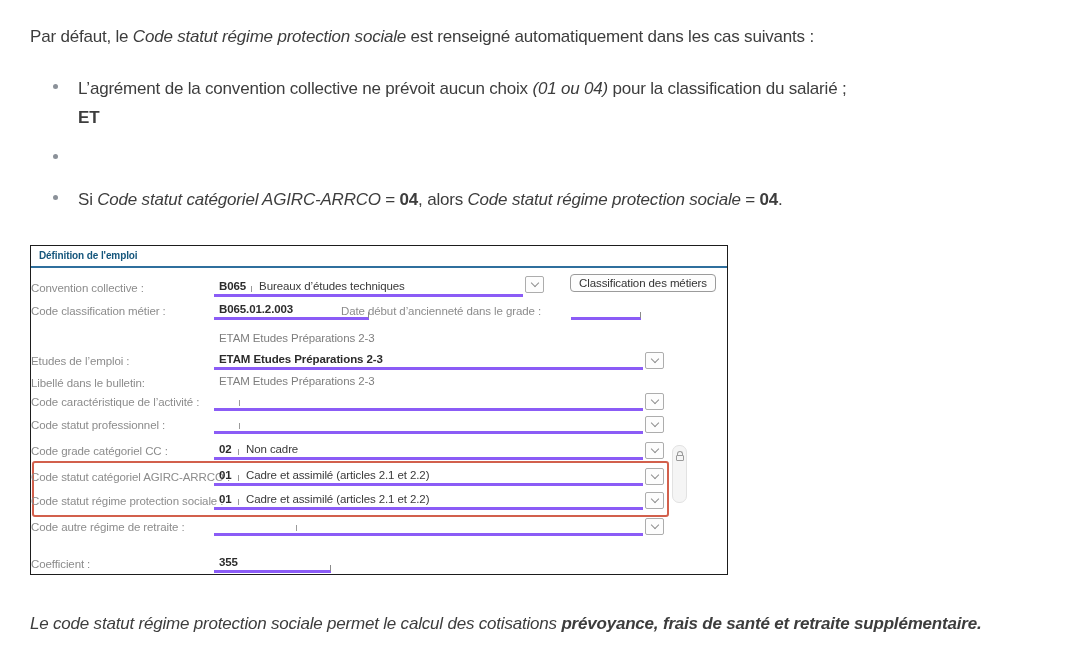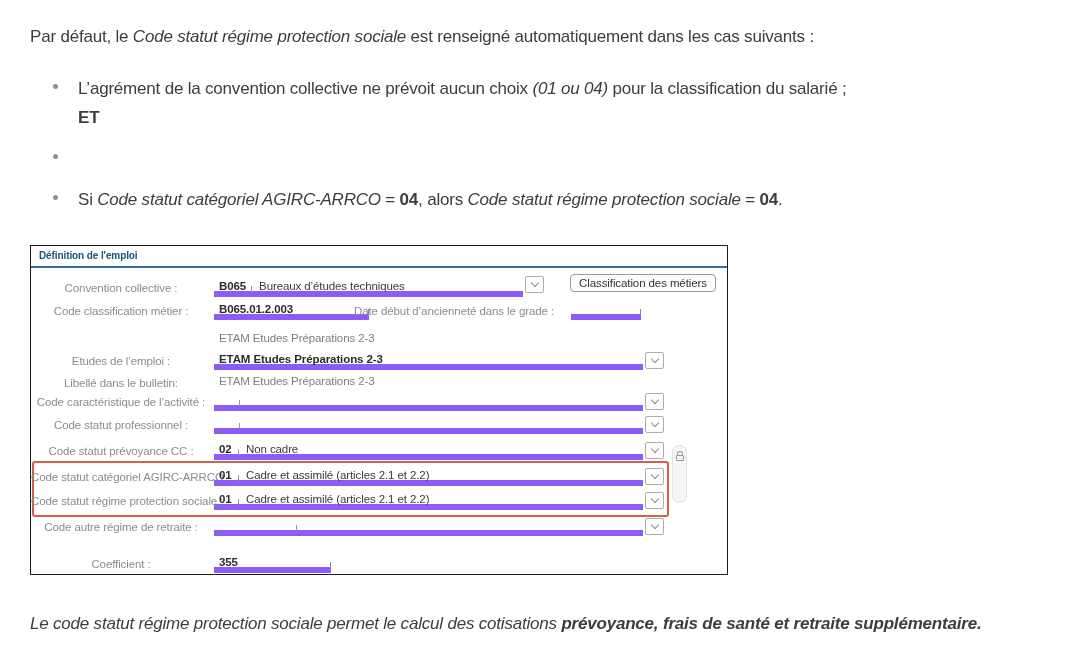--- a/index.html
+++ b/index.html
@@ -20,23 +20,23 @@
     position:absolute; left:30px; top:245px; width:698px; height:330px;
     border:1px solid #1d1d1d; background:#fff;
     font-size:11.5px; letter-spacing:-0.1px; color:#2c2c2c;
   }
   .form-title {
     position:absolute; left:8px; top:4px; font-size:10px; font-weight:bold;
     color:var(--title_blue,#15567c);
   }
   .form-rule { position:absolute; left:0; top:20px; width:100%; height:2px; background:var(--rule_blue,#2f6f9d); }
   .frow  { position:absolute; left:0; width:100%; height:18px; }
-  .flabel{ position:absolute; left:0; top:0; width:180px; text-align:center; color:#8c8c8c; white-space:nowrap; }
+  .flabel{ position:absolute; left:0; top:0; width:180px; text-align:left; color:#8c8c8c; white-space:nowrap; }
   .ffield{ position:absolute; left:183px; top:-2px; height:17px; padding-left:5px;
-           border-bottom:6px solid #8b5cf6; white-space:nowrap; }
+           border-bottom:3px solid #8b5cf6; white-space:nowrap; }
   .nounder { border-bottom:none; }
   .code  { display:inline-block; min-width:14px; font-weight:bold; color:#2c2c2c; }
   .ftext { color:#3a3a3a; }
   .gval  { color:#7e7e7e; }
   .gtext { position:absolute; left:188px; color:#7e7e7e; white-space:nowrap; }
   .sep   { display:inline-block; width:1px; height:6px; background:#9a9a9a;
            margin:0 7px 0 5px; vertical-align:-2px; }
   .sp    { display:inline-block; }
   .endtick{ position:absolute; right:0; bottom:-1px; width:1px; height:6px; background:#8a8a8a; }
   .combo { position:absolute; width:19px; height:17px; background:#fdfdfd;
@@ -124,21 +124,21 @@
 
     <div class="frow" style="top:150px;">
       <span class="flabel">Code caractéristique de l’activité :</span>
       <span class="ffield" style="width:429px;"><span class="sp" style="width:15px;"></span><span class="sep"></span></span>
       <span class="combo" style="left:614px; top:-3px;">
           <span class="chev"></span>
         </span>
     </div>
 
     <div class="frow" style="top:199px;">
-      <span class="flabel">Code statut prévoyance CC :</span>
+      <span class="flabel">Code grade catégoriel CC :</span>
       <span class="ffield" style="width:429px;"><span class="code">02</span><span class="sep"></span><span class="ftext">Non cadre</span></span>
       <span class="combo" style="left:614px; top:-3px;">
           <span class="chev"></span>
         </span>
     </div>
 
     <div class="frow" style="top:225px;">
       <span class="flabel">Code statut catégoriel AGIRC-ARRCO :</span>
       <span class="ffield" style="width:429px;"><span class="code">01</span><span class="sep"></span><span class="ftext">Cadre et assimilé (articles 2.1 et 2.2)</span></span>
       <span class="combo" style="left:614px; top:-3px;">

